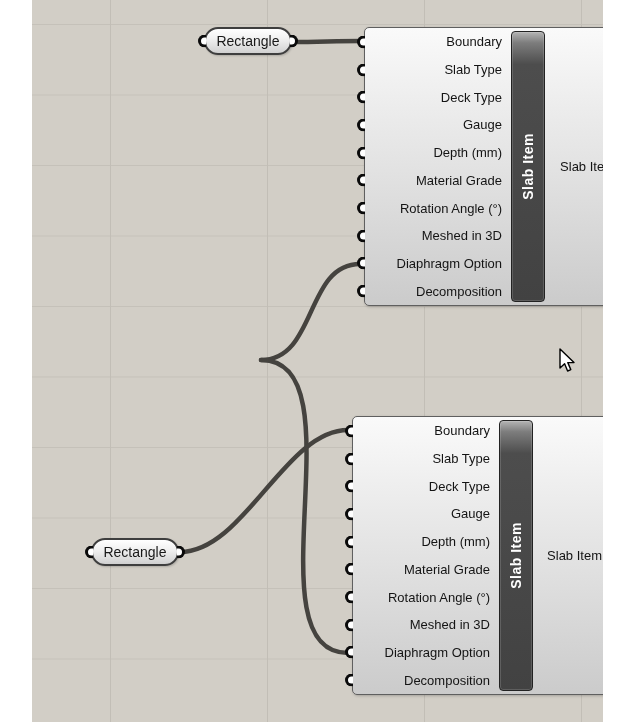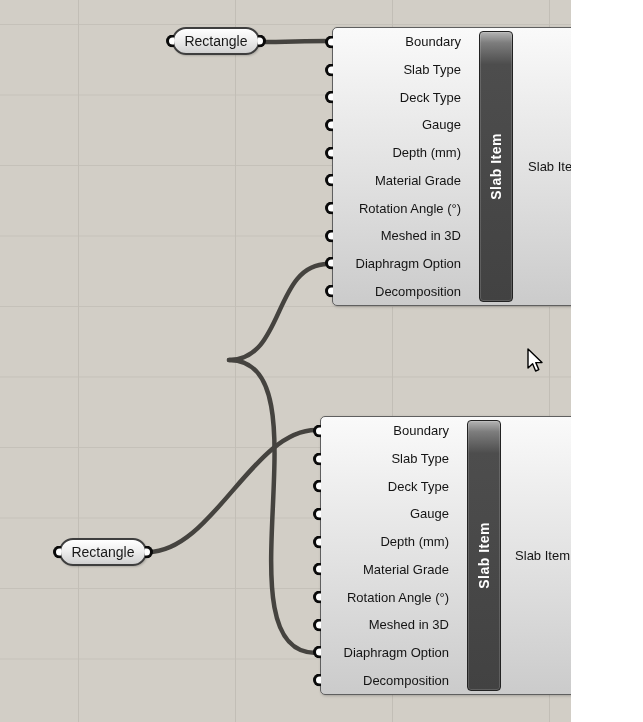--- a/index.html
+++ b/index.html
@@ -8,20 +8,21 @@
   .canvas{
     position:relative;
     width:571px;height:722px;
     overflow:hidden;
     background-color:#d2cec6;
     background-image:
       linear-gradient(to right, #c2beb6 1px, transparent 1px),
       linear-gradient(to bottom, #c5c1b9 1px, transparent 1px);
     background-size:157px 70.5px;
     background-position:78px 24px;
+    margin-left:32px;
   }
 
   svg.wires{position:absolute;left:0;top:0;width:643px;height:722px;pointer-events:none;}
   svg.wires path{fill:none;stroke:#45433f;stroke-width:4.5;stroke-linecap:round;}
 
   
   .port{
     position:absolute;
     width:5px;height:7px;
     background:#fff;
@@ -75,21 +76,21 @@
     z-index:2;
   }
   .slab-top{left:332px;top:27px;width:261px;height:279px;}
   .slab-bottom{left:320px;top:416px;width:260px;height:279px;}
 
   .slab-inputs{
     position:absolute;left:0;top:0;bottom:0;width:146px;
     display:flex;flex-direction:column;
   }
   .in-row{flex:1;position:relative;display:flex;align-items:center;justify-content:flex-end;}
-  .in-label{font-size:13px;color:#141414;padding-right:18px;white-space:nowrap;}
+  .in-label{font-size:13px;color:#141414;padding-right:9px;white-space:nowrap;}
 
   .slab-bar{
     position:absolute;left:146px;top:3px;bottom:3px;width:32px;
     border:1px solid #222;
     border-radius:4px;
     background:linear-gradient(180deg,#b4b4b4 0%,#7d7d7d 4%,#4d4d4d 12%,#474747 60%,#424242 100%);
     display:flex;align-items:center;justify-content:center;
     box-shadow:inset 0 0 0 1px rgba(255,255,255,.15);
   }
   .bar-text{

